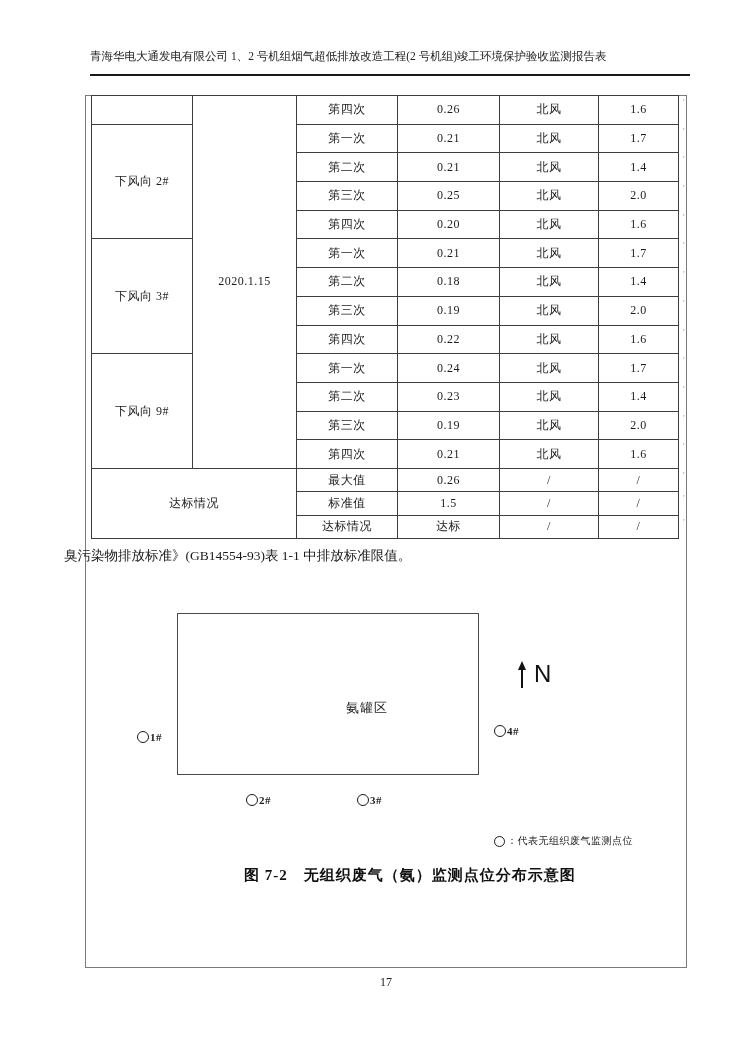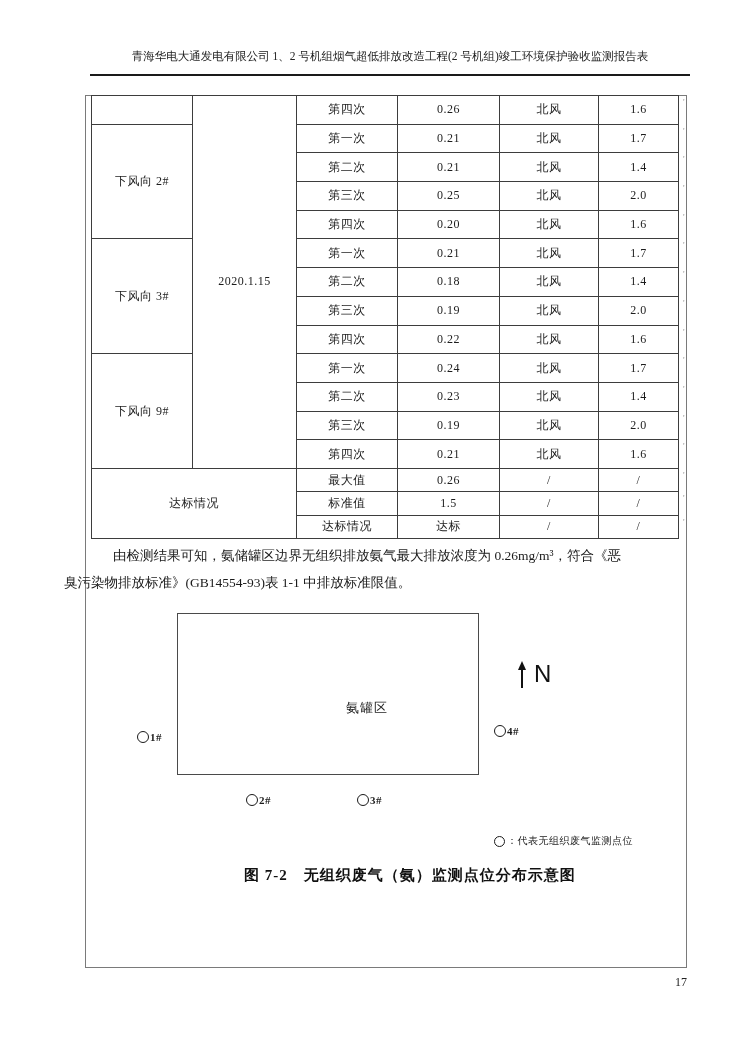--- a/index.html
+++ b/index.html
@@ -3,21 +3,21 @@
 <meta charset="utf-8">
 <style>
   html,body{margin:0;padding:0;background:#fff;}
   .page{
     position:relative;width:750px;height:1060px;background:#ffffff;
     font-family:"Liberation Serif","DejaVu Serif",serif;color:#1c1c1c;
     overflow:hidden;
   }
   
   .doc-title{
-    position:absolute;left:90px;top:49px;width:600px;text-align:center;
+    position:absolute;left:90px;top:49px;width:600px;text-align:left;
     font-size:11.5px;line-height:15px;white-space:nowrap;color:#222;
   }
   .header-rule{position:absolute;left:90px;top:74px;width:600px;height:2px;background:#1a1a1a;}
   
   .frame{position:absolute;left:85px;top:95px;width:600px;height:871px;border:1px solid #7a7a7a;}
   
   table.grid{
     position:absolute;left:91px;top:95px;width:587px;
     border-collapse:collapse;table-layout:fixed;
   }
@@ -42,21 +42,21 @@
   .pt .pt-label{font-size:11px;font-weight:600;margin-left:1px;letter-spacing:.5px;}
   .north{position:absolute;left:516px;top:661px;width:60px;height:30px;}
   .north .shaft{position:absolute;left:5px;top:8px;width:1.6px;height:19px;background:#111;}
   .north .head{position:absolute;left:1.5px;top:0;width:0;height:0;border-left:4.5px solid transparent;border-right:4.5px solid transparent;border-bottom:9px solid #111;}
   .north .n-label{position:absolute;left:18px;top:0px;font-size:24px;line-height:26px;font-family:"Liberation Sans","DejaVu Sans",sans-serif;color:#111;}
   .legend{position:absolute;left:494px;top:834px;display:flex;align-items:center;}
   .legend .circ{width:9px;height:9px;border:1.2px solid #1a1a1a;border-radius:50%;display:inline-block;margin-right:2px;}
   .legend .legend-text{font-size:10px;letter-spacing:.5px;text-align:center;}
   .fig-caption{position:absolute;left:244px;top:866px;font-size:15px;font-weight:bold;letter-spacing:1px;color:#111;}
   
-  .page-number{position:absolute;left:85px;top:975px;width:602px;text-align:right;font-size:12px;color:#222;}
+  .page-number{position:absolute;left:85px;top:975px;width:602px;text-align:center;font-size:12px;color:#222;}
 </style>
 </head>
 <body>
 
 <div class="page">
 
   <div class="doc-title">青海华电大通发电有限公司 1、2 号机组烟气超低排放改造工程(2 号机组)竣工环境保护验收监测报告表</div>
   <div class="header-rule"></div>
 
   <div class="frame"></div>
@@ -170,21 +170,20 @@
       <tr class="ar">
         <td>达标情况</td>
         <td>达标</td>
         <td>/</td>
         <td class="pe">/</td>
       </tr>
     </tbody>
   </table>
 
   <div class="body-text">
-    <div class="ln indent">由检测结果可知，氨储罐区边界无组织排放氨气最大排放浓度为 0.26mg/m³，符合《恶</div>
     <div class="ln">臭污染物排放标准》(GB14554-93)表 1-1 中排放标准限值。</div>
   </div>
 
   <div class="tank-rect"></div>
   <div class="tank-label">氨罐区</div>
 
   <div class="pt" style="left:137px;top:731px;">
     <span class="circ"></span>
     <span class="pt-label">1#</span>
   </div>

